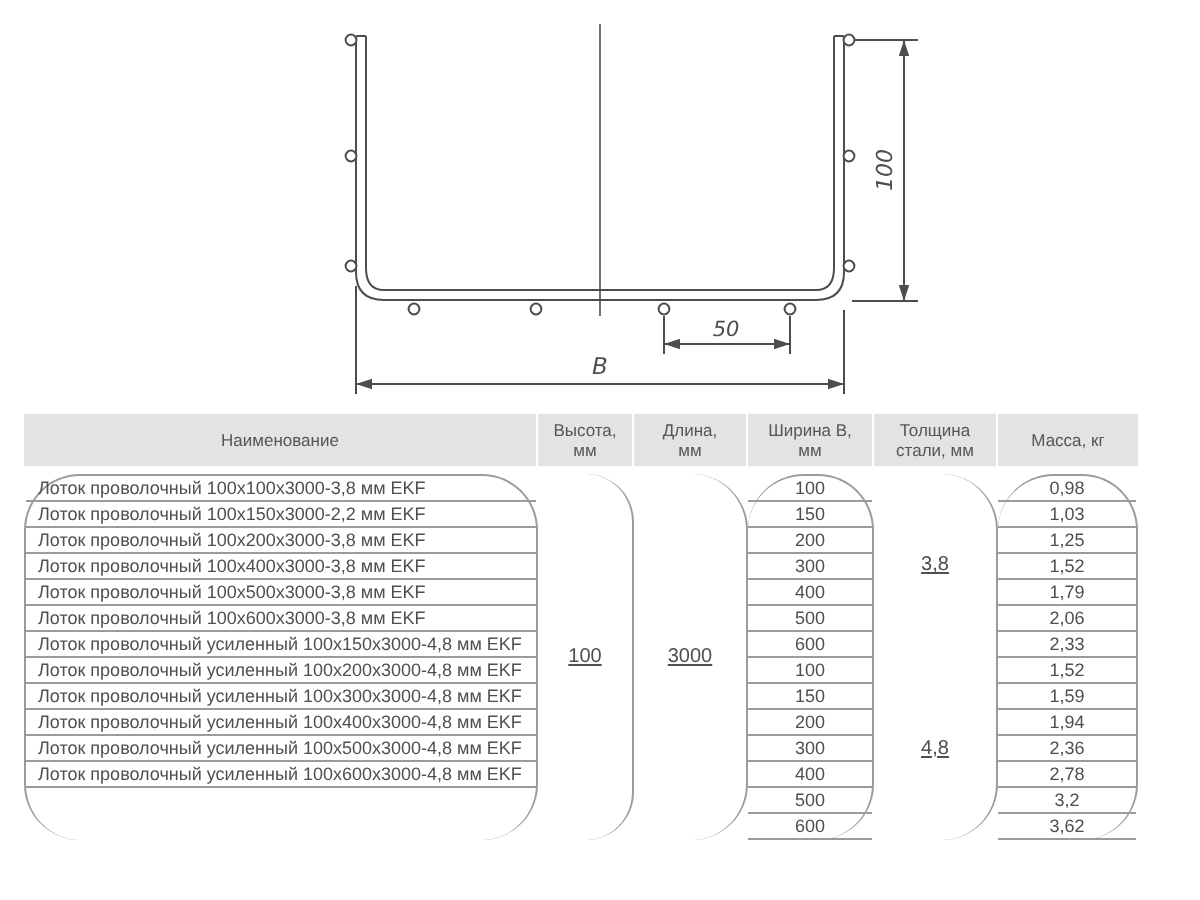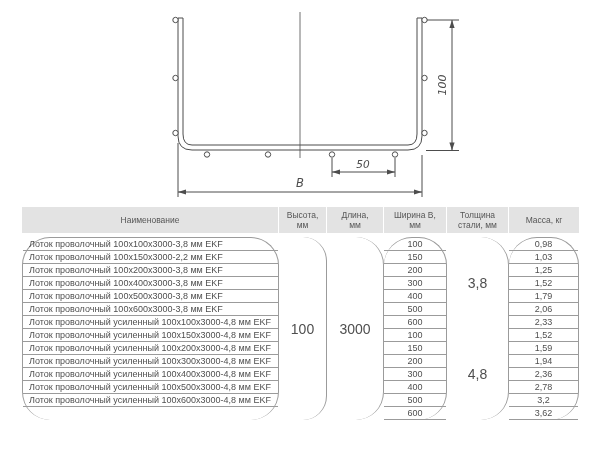--- a/index.html
+++ b/index.html
@@ -5,21 +5,21 @@
   html,body { margin:0; padding:0; background:#fff; }
   .page {
     position:relative; width:586px; height:450px; background:#fff; overflow:hidden;
     font-family:"Liberation Sans", sans-serif;
   }
   
   .drawing { position:absolute; left:0; top:0; }
   .dim-label { font-family:"DejaVu Sans", sans-serif; font-style:italic; fill:#4d4d4d; }
 
   
-  .spec-table { position:absolute; left:22px; top:207px; width:557px; }
+  .spec-table { position:absolute; left:12px; top:207px; width:557px; }
   .thead { display:flex; height:26px; margin-bottom:4px; }
   .th {
     box-sizing:border-box; background:#e3e3e3; color:#565656;
     font-size:8.5px; line-height:1.18; white-space:pre-line; text-align:center;
     display:flex; align-items:center; justify-content:center;
     border-right:1px solid #fff;
   }
   .th:last-child { border-right:none; }
 
   .tbody { display:flex; align-items:flex-start; }
@@ -34,21 +34,21 @@
   .cell {
     box-sizing:border-box; height:13px; line-height:12px;
     border-bottom:1px solid #9b9b9b; font-size:9px; color:#4f4f4f;
     overflow:hidden; white-space:nowrap;
   }
   .cell:last-child { border-bottom:1px solid #9b9b9b; }
   .name-cell { text-align:left; padding-left:6px; }
   .num-cell  { text-align:center; }
   .merged-val {
     flex:1; display:flex; align-items:center; justify-content:center;
-    font-size:14px; color:#4f4f4f;
+    font-size:10px; color:#4f4f4f;text-decoration:underline;
   }
 </style>
 </head>
 <body>
 
 <div class="page">
 
   <svg class="drawing" width="600" height="205" viewBox="0 0 600 205">
     <g stroke="#4d4d4d" stroke-width="1" fill="none">
 
@@ -117,21 +117,20 @@
     </div>
 
     <div class="tbody">
       <div class="col col-bordered w-name" id="col-name">
           <div class="cell name-cell">Лоток проволочный 100x100x3000-3,8 мм EKF</div>
           <div class="cell name-cell">Лоток проволочный 100x150x3000-2,2 мм EKF</div>
           <div class="cell name-cell">Лоток проволочный 100x200x3000-3,8 мм EKF</div>
           <div class="cell name-cell">Лоток проволочный 100x400x3000-3,8 мм EKF</div>
           <div class="cell name-cell">Лоток проволочный 100x500x3000-3,8 мм EKF</div>
           <div class="cell name-cell">Лоток проволочный 100x600x3000-3,8 мм EKF</div>
-          <div class="cell name-cell">Лоток проволочный усиленный 100x100x3000-4,8 мм EKF</div>
           <div class="cell name-cell">Лоток проволочный усиленный 100x150x3000-4,8 мм EKF</div>
           <div class="cell name-cell">Лоток проволочный усиленный 100x200x3000-4,8 мм EKF</div>
           <div class="cell name-cell">Лоток проволочный усиленный 100x300x3000-4,8 мм EKF</div>
           <div class="cell name-cell">Лоток проволочный усиленный 100x400x3000-4,8 мм EKF</div>
           <div class="cell name-cell">Лоток проволочный усиленный 100x500x3000-4,8 мм EKF</div>
           <div class="cell name-cell">Лоток проволочный усиленный 100x600x3000-4,8 мм EKF</div>
         </div>
 
       <div class="col col-merged w-h">
         <div class="merged-val">100</div>

